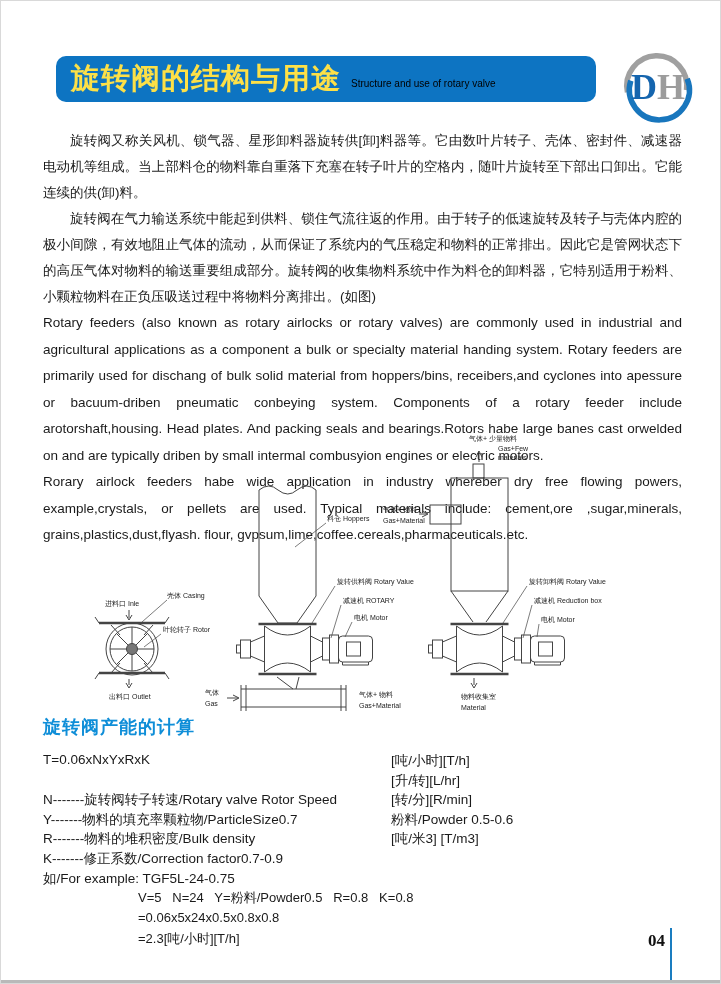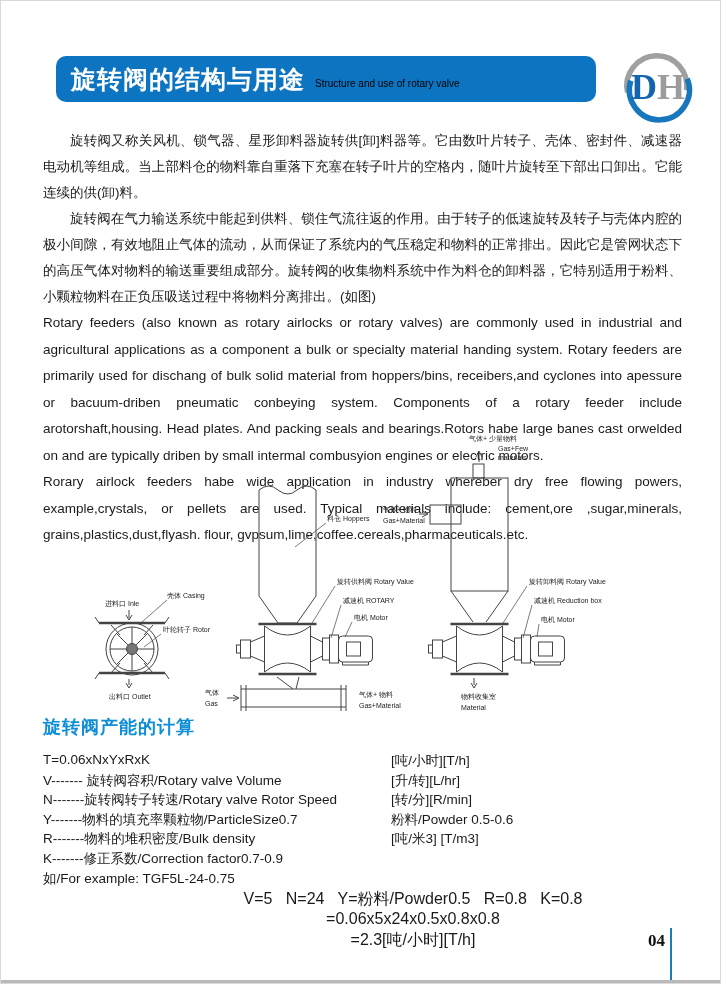--- a/index.html
+++ b/index.html
@@ -8,38 +8,38 @@
     border:1px solid #d9d9d9; box-sizing:border-box; overflow:hidden;
     font-family:"Liberation Sans","DejaVu Sans",sans-serif; color:#1a1a1a;
   }
   .bottom-edge { position:absolute; left:0; bottom:0; width:100%; height:3px; background:#b9b9b9; }
 
   .header-bar {
     position:absolute; left:55px; top:55px; width:540px; height:46px;
     background:#0d74c2; border-radius:10px; display:flex; align-items:center;
     padding:0 0 0 15px; box-sizing:border-box;
   }
-  .title-zh { color:#ffffff; font-size:25px; font-weight:bold; letter-spacing:1px; white-space:nowrap; }
+  .title-zh { color:#fde047; font-size:29px; font-weight:bold; letter-spacing:1px; white-space:nowrap; }
   .title-en { color:#000000; font-size:10px; margin-left:10px; padding-top:8px; white-space:nowrap; }
   .logo { position:absolute; left:606px; top:44px; width:100px; height:82px; }
 
   .textblock { position:absolute; left:42px; top:127px; width:639px; }
   .textblock p { margin:0; font-size:13.5px; }
   p.zh { line-height:26px; text-align:justify; text-indent:2em; }
   p.en { line-height:26.5px; text-align:justify; }
 
   .diagram { position:absolute; left:40px; top:425px; width:670px; height:290px; }
   .diagram svg { display:block; }
   .dlabel { font-family:"Liberation Sans","DejaVu Sans",sans-serif; font-size:7px; fill:#222; }
 
   .calc { position:absolute; left:42px; top:714px; width:645px; }
   .calc-heading { margin:0 0 13px 0; color:#0f8ed8; font-size:18px; font-weight:bold; letter-spacing:1px; }
   .calc-row { position:relative; height:19.6px; font-size:13.5px; white-space:nowrap; }
   .calc-row .right { position:absolute; left:348px; top:0; }
-  .calc-example { padding-left:95px; height:20.4px; font-size:16px; white-space:pre-wrap;text-align:center; }
+  .calc-example { padding-left:95px; height:20.4px; font-size:13px; white-space:pre-wrap; }
 
   .page-num { position:absolute; left:624px; top:930px; width:40px; text-align:right;
     font-family:"Liberation Serif","DejaVu Serif",serif; font-weight:bold; font-size:17px; color:#111; }
   .blue-rule { position:absolute; left:669px; top:927px; width:2px; height:53px; background:#1a7dc0; }
 </style>
 </head>
 <body>
 
 <div class="page">
 
@@ -158,21 +158,20 @@
   </div>
 
   <div class="calc">
     <h2 class="calc-heading">旋转阀产能的计算</h2>
 
     <div class="calc-row">
       <span class="left">T=0.06xNxYxRxK</span>
       <span class="right">[吨/小时][T/h]</span>
     </div>
     <div class="calc-row">
-      <span class="left">V------- 旋转阀容积/Rotary valve Volume</span>
       <span class="right">[升/转][L/hr]</span>
     </div>
     <div class="calc-row">
       <span class="left">N-------旋转阀转子转速/Rotary valve Rotor Speed</span>
       <span class="right">[转/分][R/min]</span>
     </div>
     <div class="calc-row">
       <span class="left">Y-------物料的填充率颗粒物/ParticleSize0.7</span>
       <span class="right">粉料/Powder 0.5-0.6</span>
     </div>

